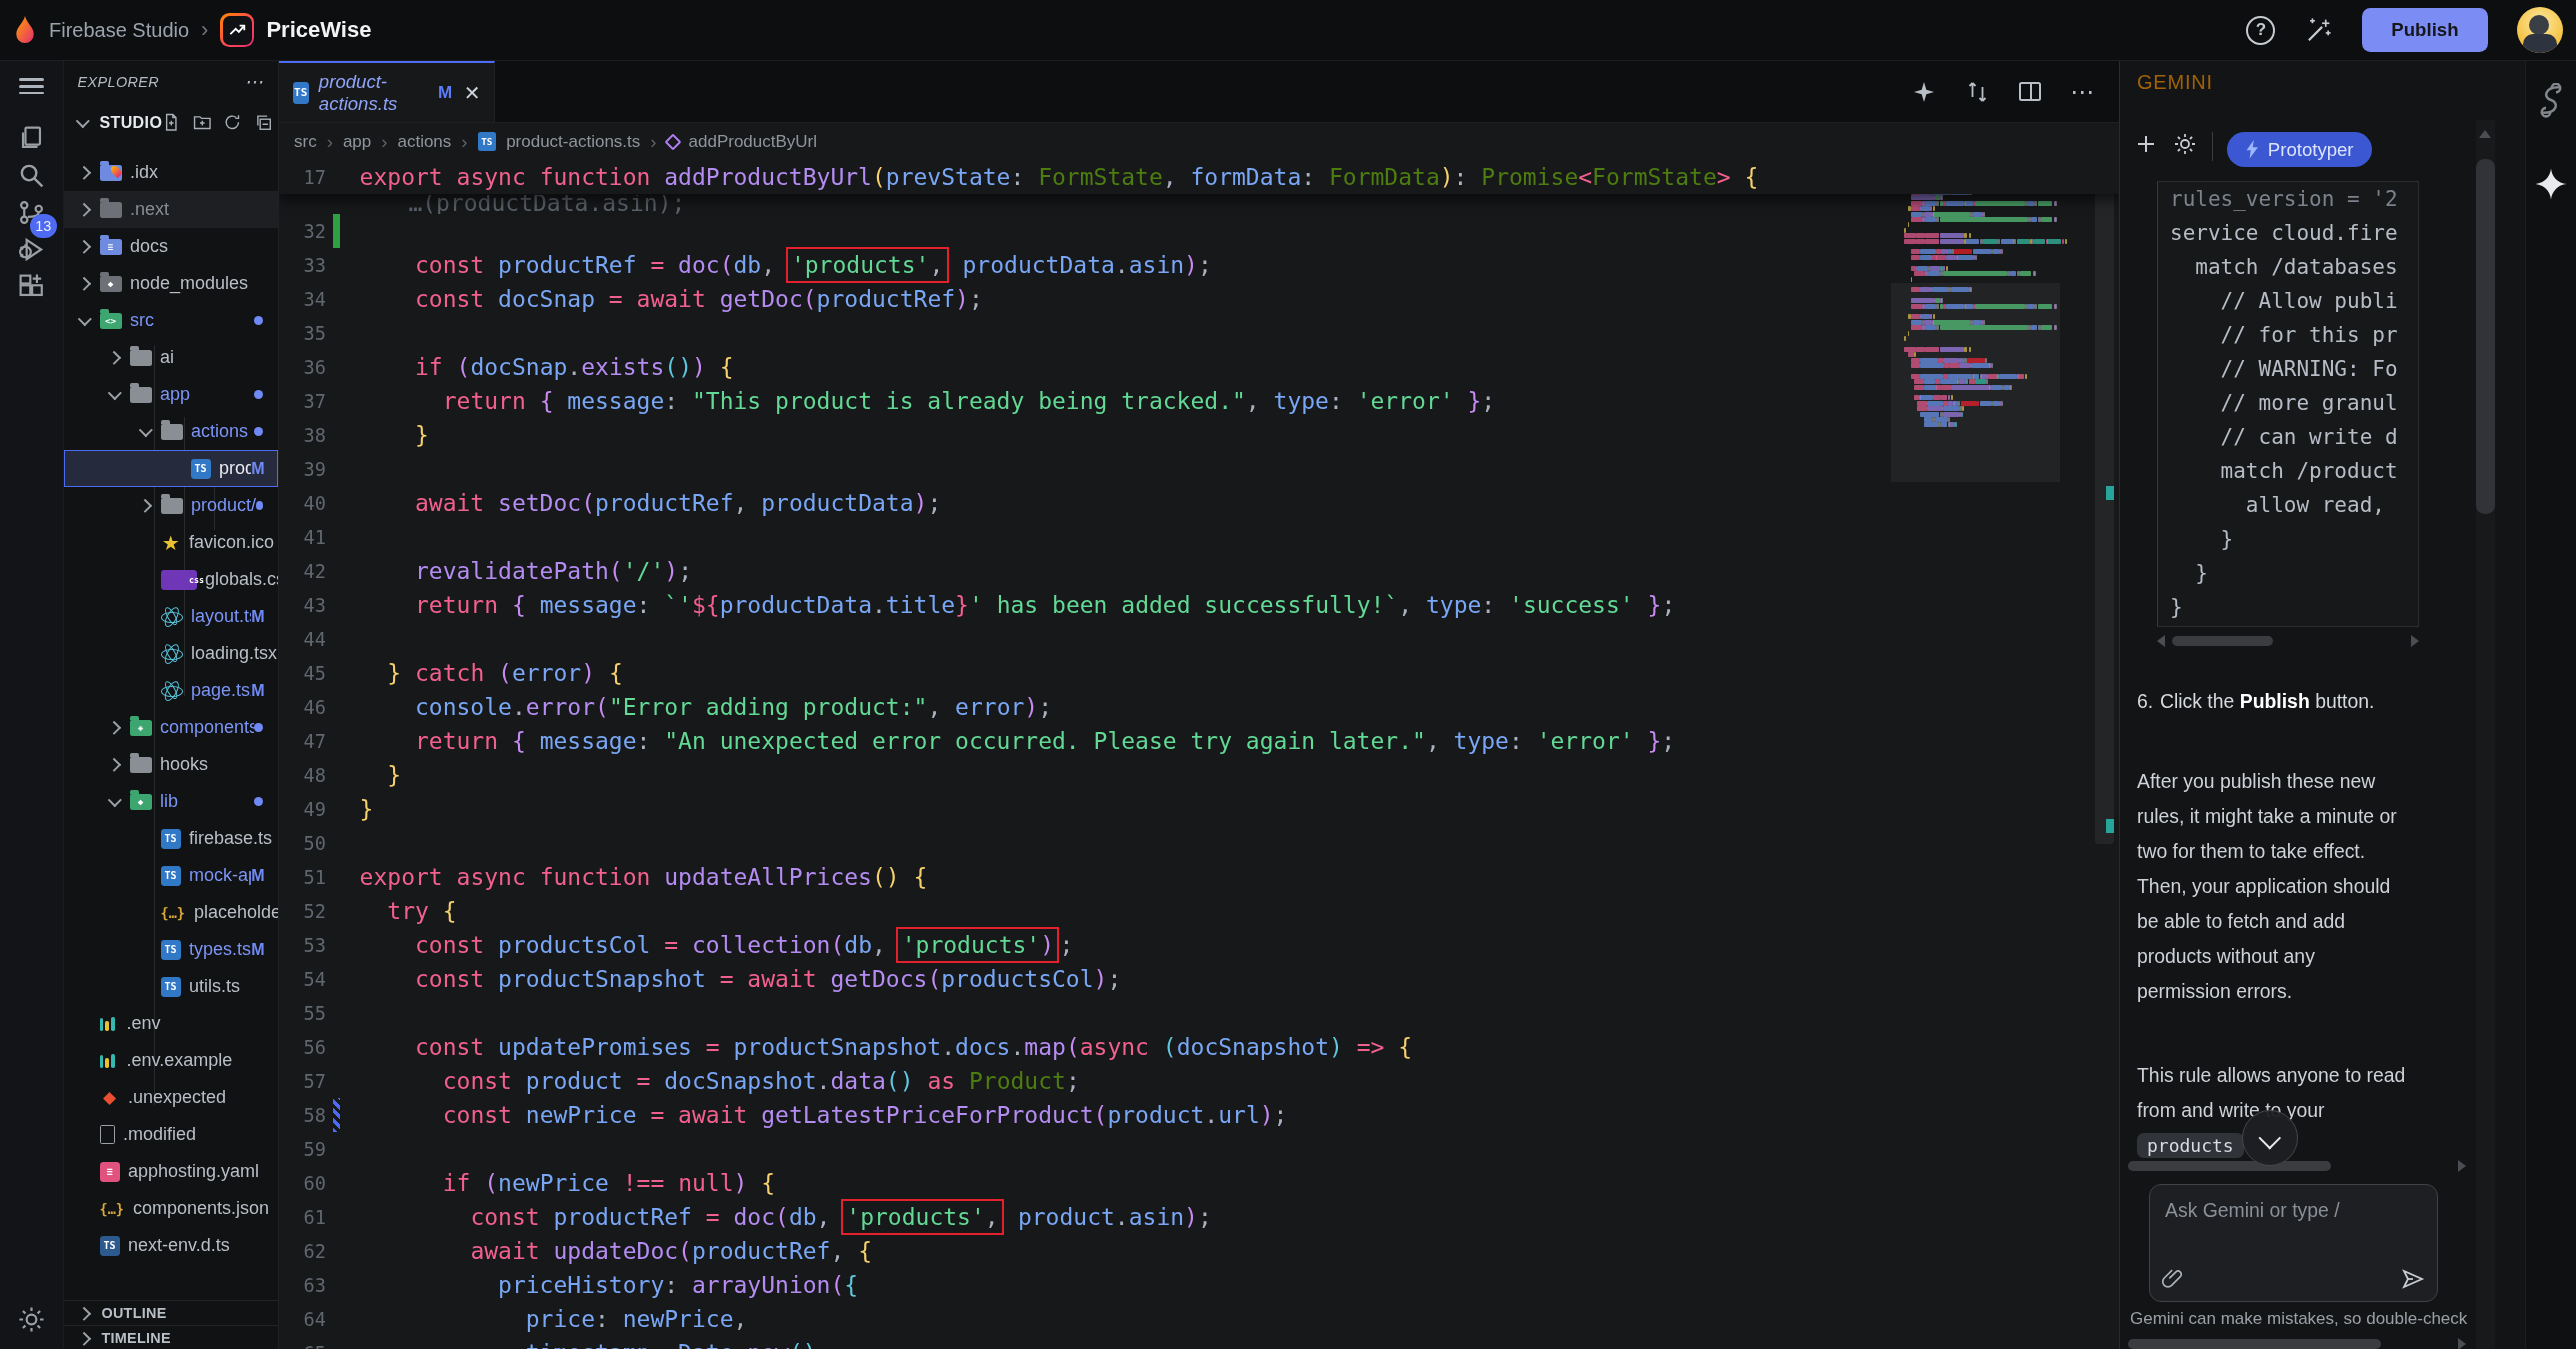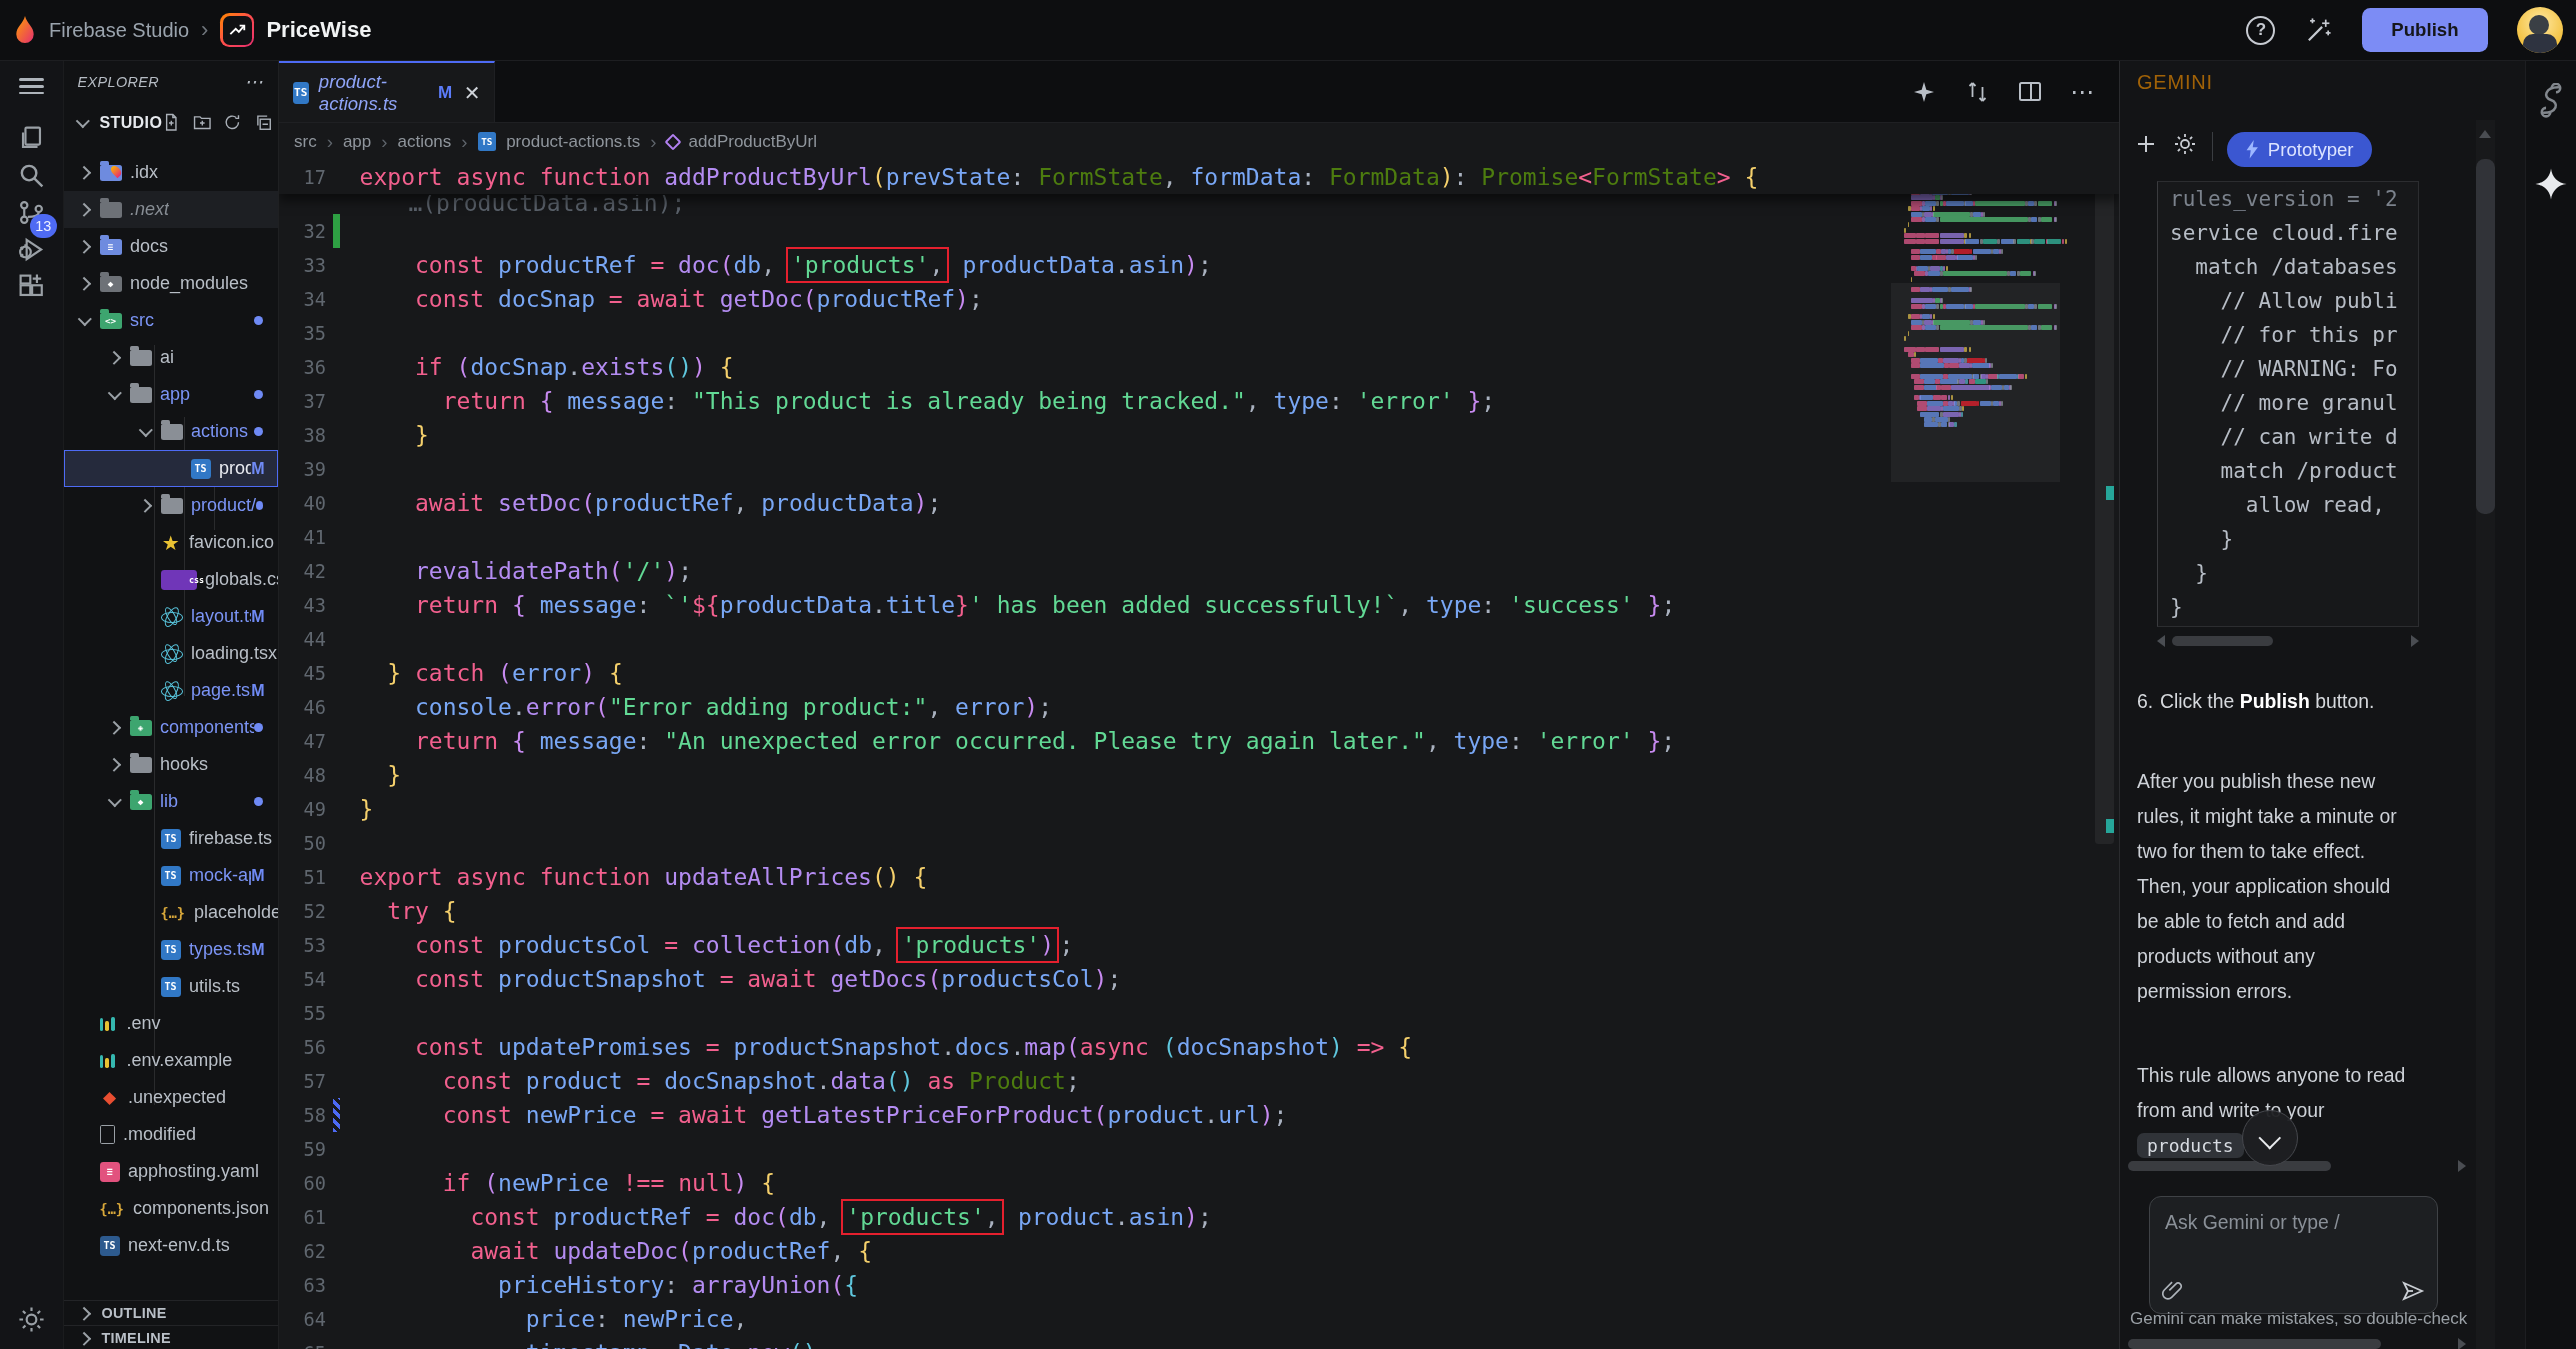--- a/index.html
+++ b/index.html
@@ -50,21 +50,21 @@
   .sb-more { margin-left:auto; color:#b6bcc4; font-size:18.6px; letter-spacing:1.7px; }
   .sb-section { height:39px; display:flex; align-items:center; padding:0 6.8px 0 10px; color:#e6e9ee; }
   .sb-section .lbl { font-weight:700; font-size:16px; letter-spacing:0.4px; margin-left:6.8px;}
   .sec-acts { margin-left:auto; display:flex; gap:12px; }
   .sec-acts svg { stroke:#aab0b8; }
   .tree { flex:0 0 auto; padding-top:12px; position:relative; }
   .trow { height:37px; display:flex; align-items:center; font-size:18px; color:#b9bfc7; position:relative; }
   .trow .lbl { margin-left:8.4px; white-space:nowrap; overflow:hidden; }
   .trow.mod .lbl { color:#7b94f5; }
   .trow.muted .lbl { color:#878d94; }
-  .trow.hover { background:#1d1f23;font-style:italic; }
+  .trow.hover { background:#1d1f23; }
   .trow.selected { background:#252a3c; outline:1.7px solid #4e6bf5; outline-offset:-1.7px; }
   .trow.selected .lbl { color:#e8eaf0; }
   .badge-m { margin-left:auto; margin-right:13.5px; color:#6f8af5; font-size:16px; font-weight:600;}
   .dot { margin-left:auto; margin-right:15px; width:9.3px; height:9.3px; border-radius:50%; background:#6f8af5; }
   .chev { width:18.6px; height:18.6px; position:relative; flex:0 0 18.6px; }
   .chev:after { content:""; position:absolute; width:7.6px; height:7.6px; border-right:2px solid #9aa0a6; border-bottom:2px solid #9aa0a6; }
   .chev.r:after { transform:rotate(-45deg); left:3.4px; top:5px; }
   .chev.d:after { transform:rotate(45deg); left:4.2px; top:2.5px; }
   .chev.none:after { display:none; }
   .guide { position:absolute; width:0.8px; background:#2a2b2d; }
@@ -162,21 +162,21 @@
   .gp-step b { color:#fff; }
   .gp-p1 { position:absolute; top:703px; left:17px; width:272px; font-size:19.4px; line-height:35px; color:#ced2d8; }
   .gp-p2 { position:absolute; top:997px; left:17px; width:272px; font-size:19.4px; line-height:35px; color:#ced2d8; }
   .chip { background:#303338; border-radius:6.8px; padding:1.7px 10px; font-family:"DejaVu Sans Mono",monospace;
     font-size:18px; color:#d8dce2; }
   .scrolldown { position:absolute; top:1049px; left:122px; width:56px; height:56px; border-radius:50%;
     border:1.7px solid #46484d; background:rgba(30,31,34,.95); z-index:6; }
   .scrolldown:after { content:""; position:absolute; left:18.6px; top:18.6px; width:13.5px; height:13.5px;
     border-right:2.5px solid #e8eaed; border-bottom:2.5px solid #e8eaed; transform:rotate(45deg); }
   .gp-input { position:absolute; top:1123px; left:29px; width:289px; height:118px; background:#1d1f22;
-    border:1.7px solid #3f4246; border-radius:12px; padding:13.5px 15px;margin-top:12px; }
+    border:1.7px solid #3f4246; border-radius:12px; padding:13.5px 15px; }
   .gp-input .ph { font-size:19.4px; color:#8a9098; }
   .gp-input .row { position:absolute; bottom:10px; left:12px; right:12px; display:flex; }
   .gp-discl { position:absolute; top:1248px; left:10px; width:338px; font-size:17px; color:#9aa0a6; white-space:nowrap; overflow:hidden;}
   .gp-vsb { position:absolute; top:59px; right:30px; width:18.6px; bottom:0; background:#18191b; }
   .gp-vsb .vthumb { position:absolute; top:39px; left:0; width:18.6px; height:355px; background:#313338; border-radius:8.4px; }
   .gp-vsb .up { position:absolute; top:10px; left:2.5px; width:0; height:0; border-left:6.8px solid transparent;
     border-right:6.8px solid transparent; border-bottom:8.4px solid #4a4d52; }
 
   
   .righttoolbar { width:51px; background:#0f1012; border-left:0.8px solid #1d1e21; position:relative; flex:0 0 51px;}

